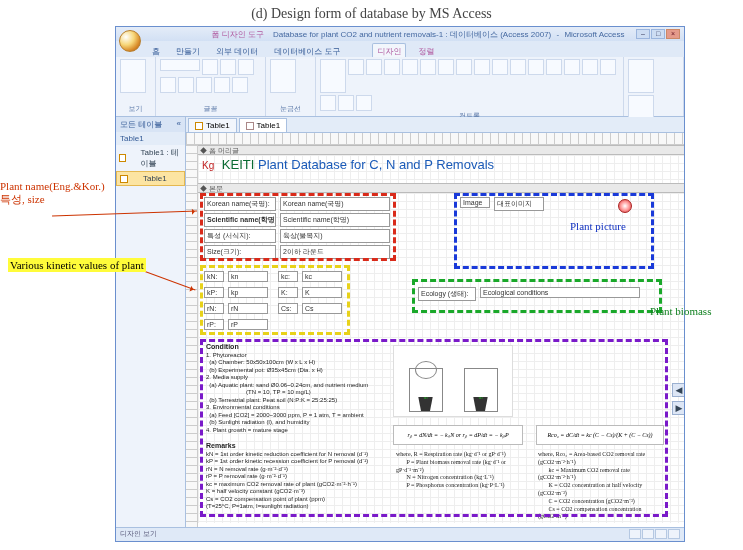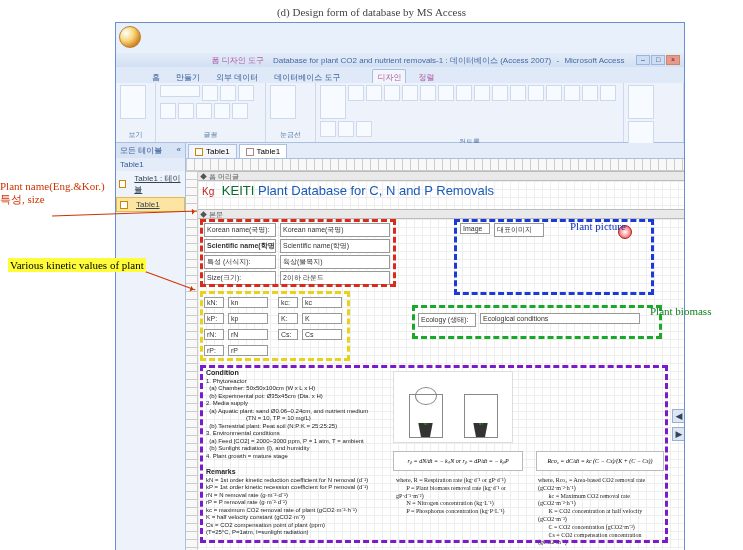--- a/index.html
+++ b/index.html
@@ -1,32 +1,32 @@
 <!DOCTYPE html>
 <html><head>
 <meta charset="utf-8">
 <style>
   * { box-sizing: border-box; margin: 0; padding: 0; }
   body { font-family: "Malgun Gothic", Arial, sans-serif; font-size: 9px; background: #fff; width: 743px; }
   .page { position: relative; width: 743px; }
-  .caption { text-align: center; font-size: 11px; color: #444; padding: 6px 0 4px; font-family: "Times New Roman", serif; }
+  .caption { text-align: center; font-size: 14px; color: #444; padding: 6px 0 4px; font-family: "Times New Roman", serif; }
 
   
   .ann { position: absolute; font-size: 11px; font-family: "Times New Roman", serif; z-index: 400; }
   .ann-red { color: #c30; }
   .ann-blue { color: #1030c0; }
   .ann-green { color: #108020; }
   .ann-purple { color: #6020a0; }
   .ann-hl { background: #fffc3a; padding: 1px 2px; }
   .arrow { position: absolute; height: 0; border-top: 1px solid #c30; z-index: 399; }
   .arrow::after { content: ""; position: absolute; right: -1px; top: -3px; border: 3px solid transparent; border-left-color: #c30; }
 
   
   .window { position: relative; width: 570px; left: 115px; top: 0; border: 1px solid #6a8fce; background: #e8f0fb; }
-  .titlebar { height: 14px; background: linear-gradient(#e4ecf8,#d2e0f4); display: flex; align-items: center; font-size: 8px; color: #4468a0; padding: 0 4px; margin-top: 30px; }
+  .titlebar { height: 14px; background: linear-gradient(#e4ecf8,#d2e0f4); display: flex; align-items: center; font-size: 8px; color: #4468a0; padding: 0 4px; }
   .titlebar .docname { flex: 1; text-align: center; overflow: hidden; white-space: nowrap; text-overflow: ellipsis; }
   .titlebar .dash { margin: 0 3px; }
   .office-btn { position: absolute; left: 3px; top: 3px; width: 22px; height: 22px; border-radius: 50%; background: radial-gradient(circle at 30% 30%, #fff, #f7d77a 40%, #d98c2a 70%, #a04a10); border: 1px solid #b88030; z-index: 50; }
   .winctrl { display: flex; gap: 1px; }
   .winctrl div { width: 14px; height: 10px; background: #cdddf3; border: 1px solid #9bb5dd; font-size: 7px; text-align: center; line-height: 8px; color: #335; }
   .winctrl .close { background: #e59a8a; border-color: #c86; color: #612; }
 
   .ribbon-tabs { height: 16px; background: #dfe9f7; display: flex; align-items: flex-end; font-size: 8px; padding-left: 32px; gap: 8px; color: #345a96; }
   .ribbon-tabs .tab { padding: 2px 4px 0; cursor: pointer; }
   .ribbon-tabs .tab.contextgroup { color: #b05aa0; }
@@ -36,21 +36,21 @@
   .ribbon .group { border-right: 1px solid #cdd9ec; padding: 2px 4px; display: flex; flex-direction: column; justify-content: space-between; }
   .ribbon .group .lbl { color: #5a78a8; text-align: center; font-size: 7px; }
   .ribbon .btnrow { display: flex; flex-wrap: wrap; gap: 2px; }
   .ribbon .rbtn { background: #f7faff; border: 1px solid #cdd9ec; width: 16px; height: 16px; }
   .ribbon .rbtn.big { width: 26px; height: 34px; }
   .ribbon .rbtn.wide { width: 40px; height: 12px; }
 
   .workarea { display: flex; height: 410px; background: #fff; }
   .navpane { width: 70px; background: #eef3fb; border-right: 1px solid #a9c0e0; font-size: 8px; }
   .navpane .hdr { background: #d8e4f5; padding: 2px 4px; color: #345a96; display: flex; justify-content: space-between; }
-  .navpane .item { padding: 2px 3px; color: #345; display: flex; align-items: center; gap: 8px; text-decoration: underline; }
+  .navpane .item { padding: 2px 3px; color: #345; display: flex; align-items: center; gap: 15px; }
   .navpane .tblicon { width: 8px; height: 8px; background: #fff; border: 1px solid #c80; }
   .navpane .item.sel { background: #fce4a2; border: 1px solid #e5b850; }
 
   .doc { flex: 1; display: flex; flex-direction: column; overflow: hidden; }
   .doctabs { height: 16px; background: #e3ecf8; display: flex; align-items: flex-end; font-size: 8px; border-bottom: 1px solid #a9c0e0; }
   .doctabs .dtab { padding: 2px 6px; background: #f2f6fc; border: 1px solid #a9c0e0; border-bottom: none; margin-left: 2px; display: flex; align-items: center; gap: 3px; }
   .doctabs .dtab.active { background: #fff; }
   .doctabs .tblicon2 { width: 8px; height: 8px; background: #fff; border: 1px solid #c80; }
 
   .canvas { flex: 1; position: relative; overflow: auto; background: #fff; }

